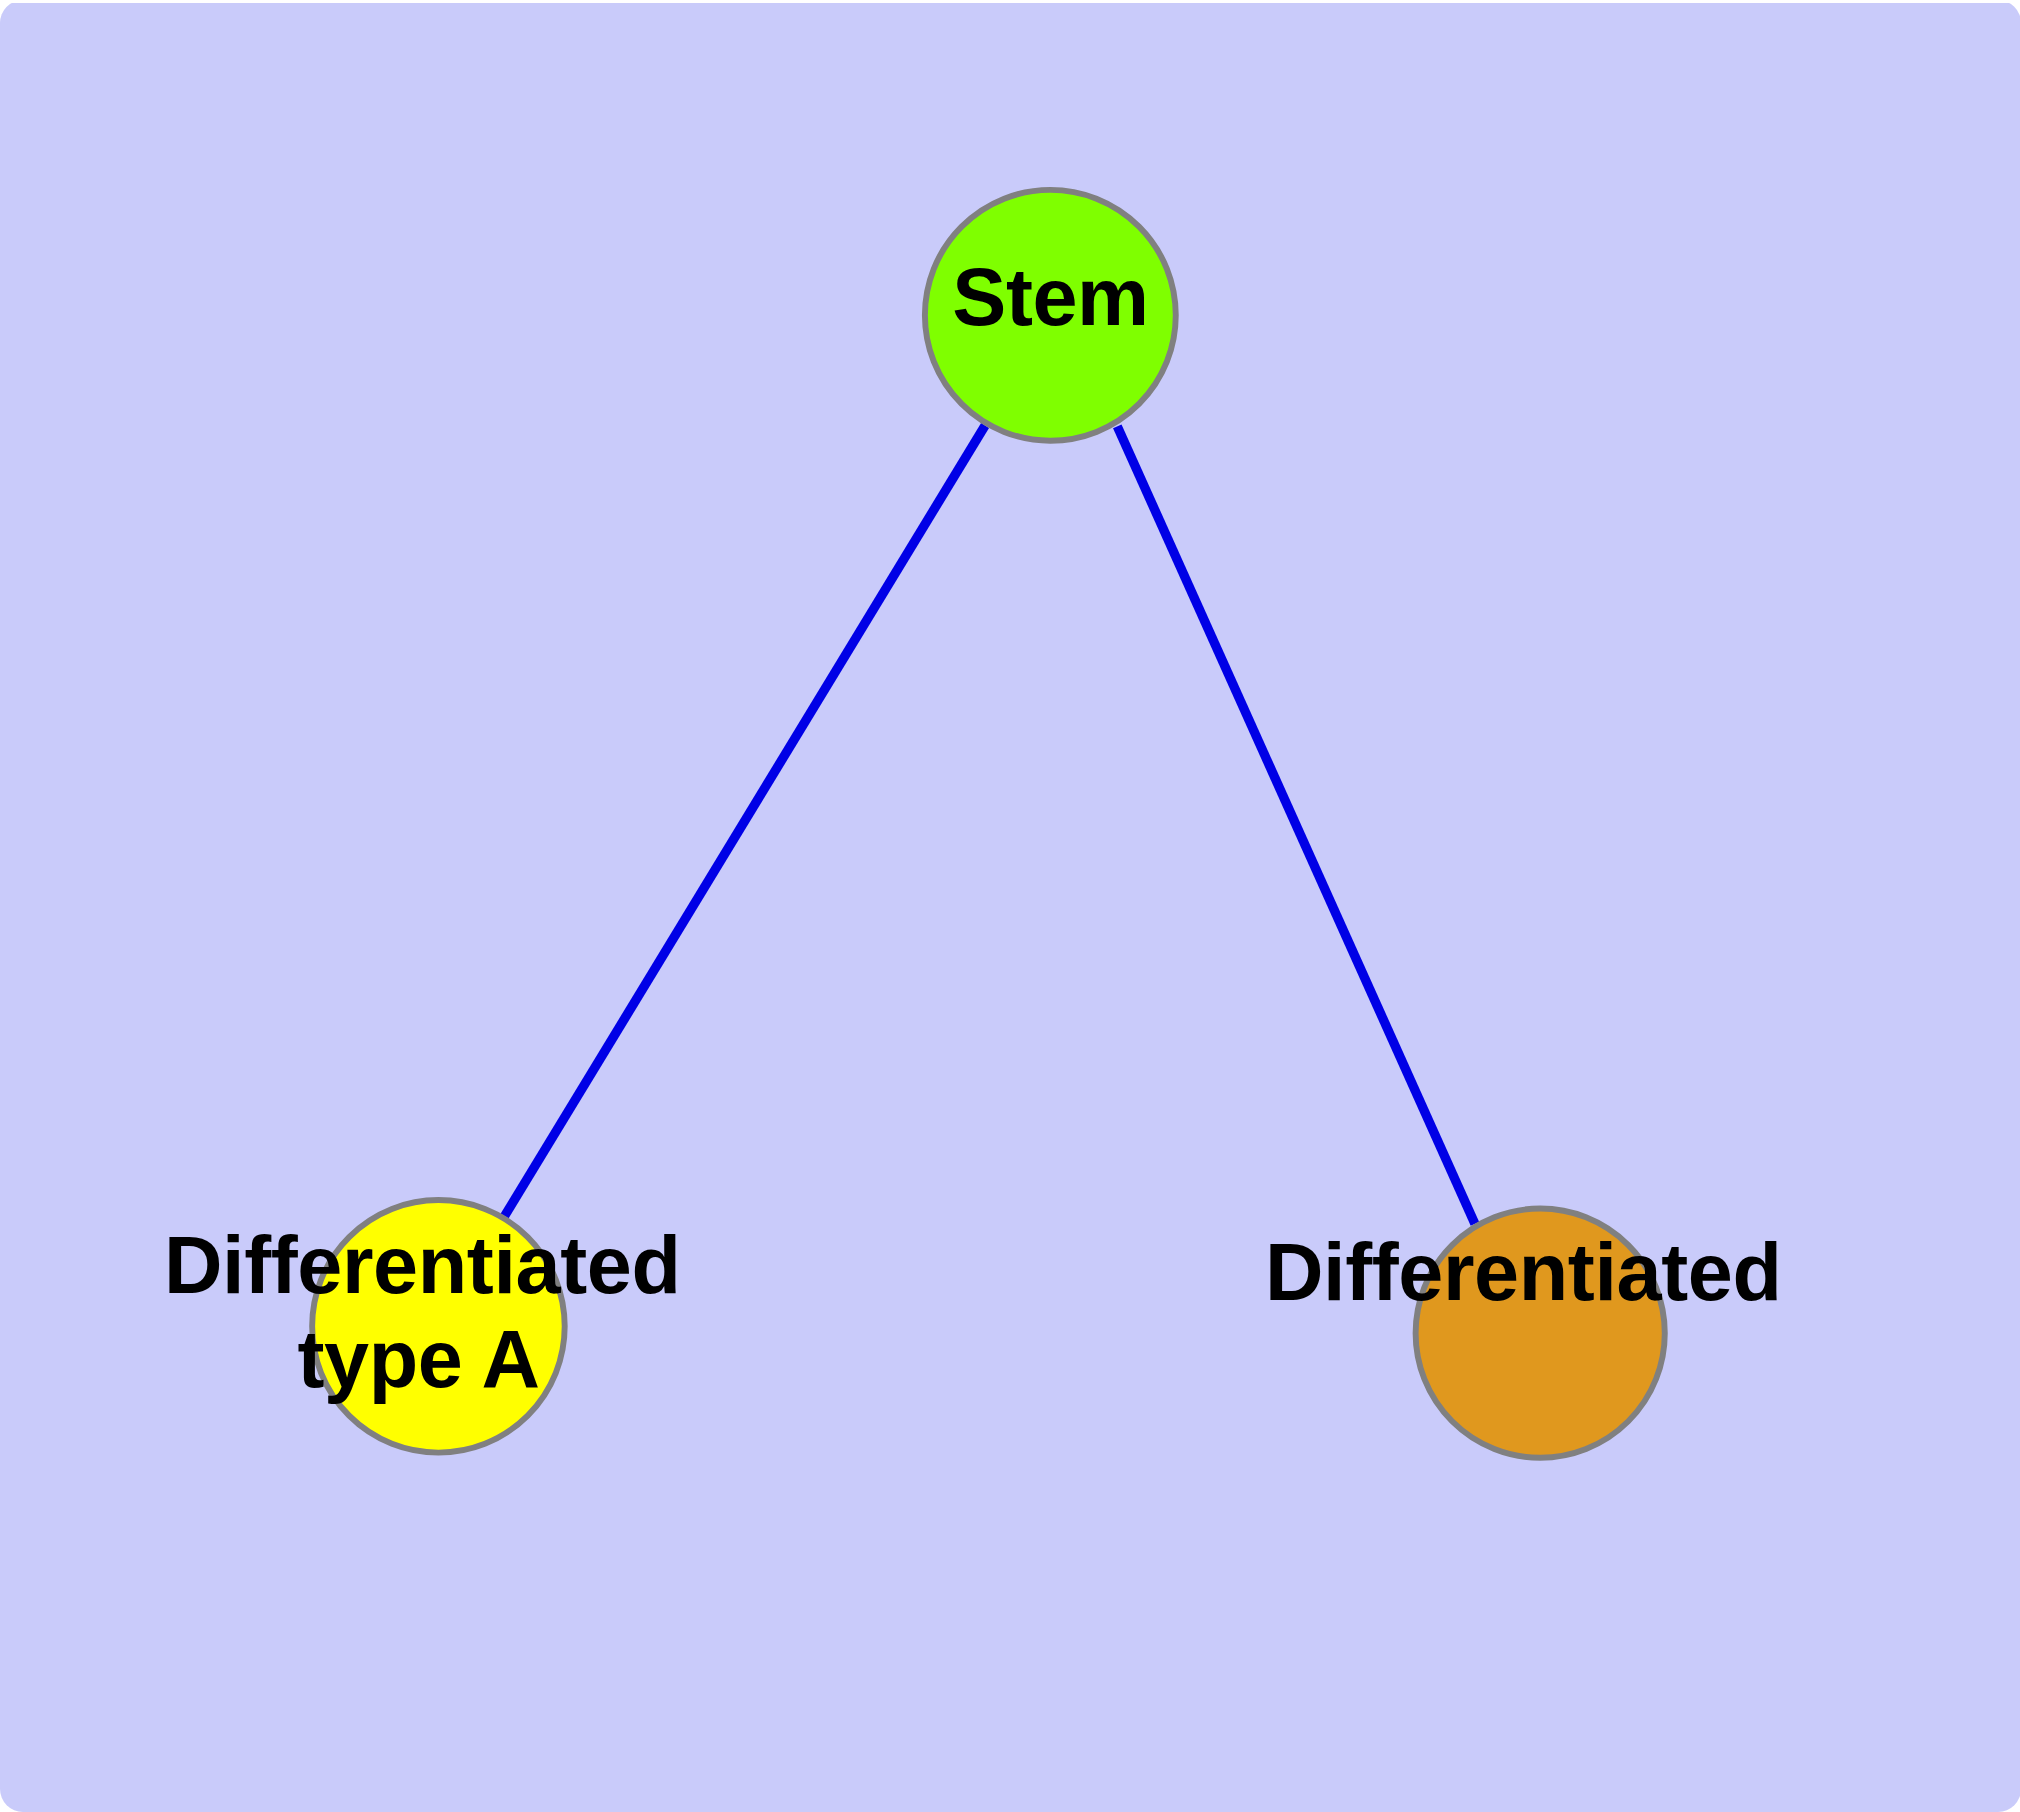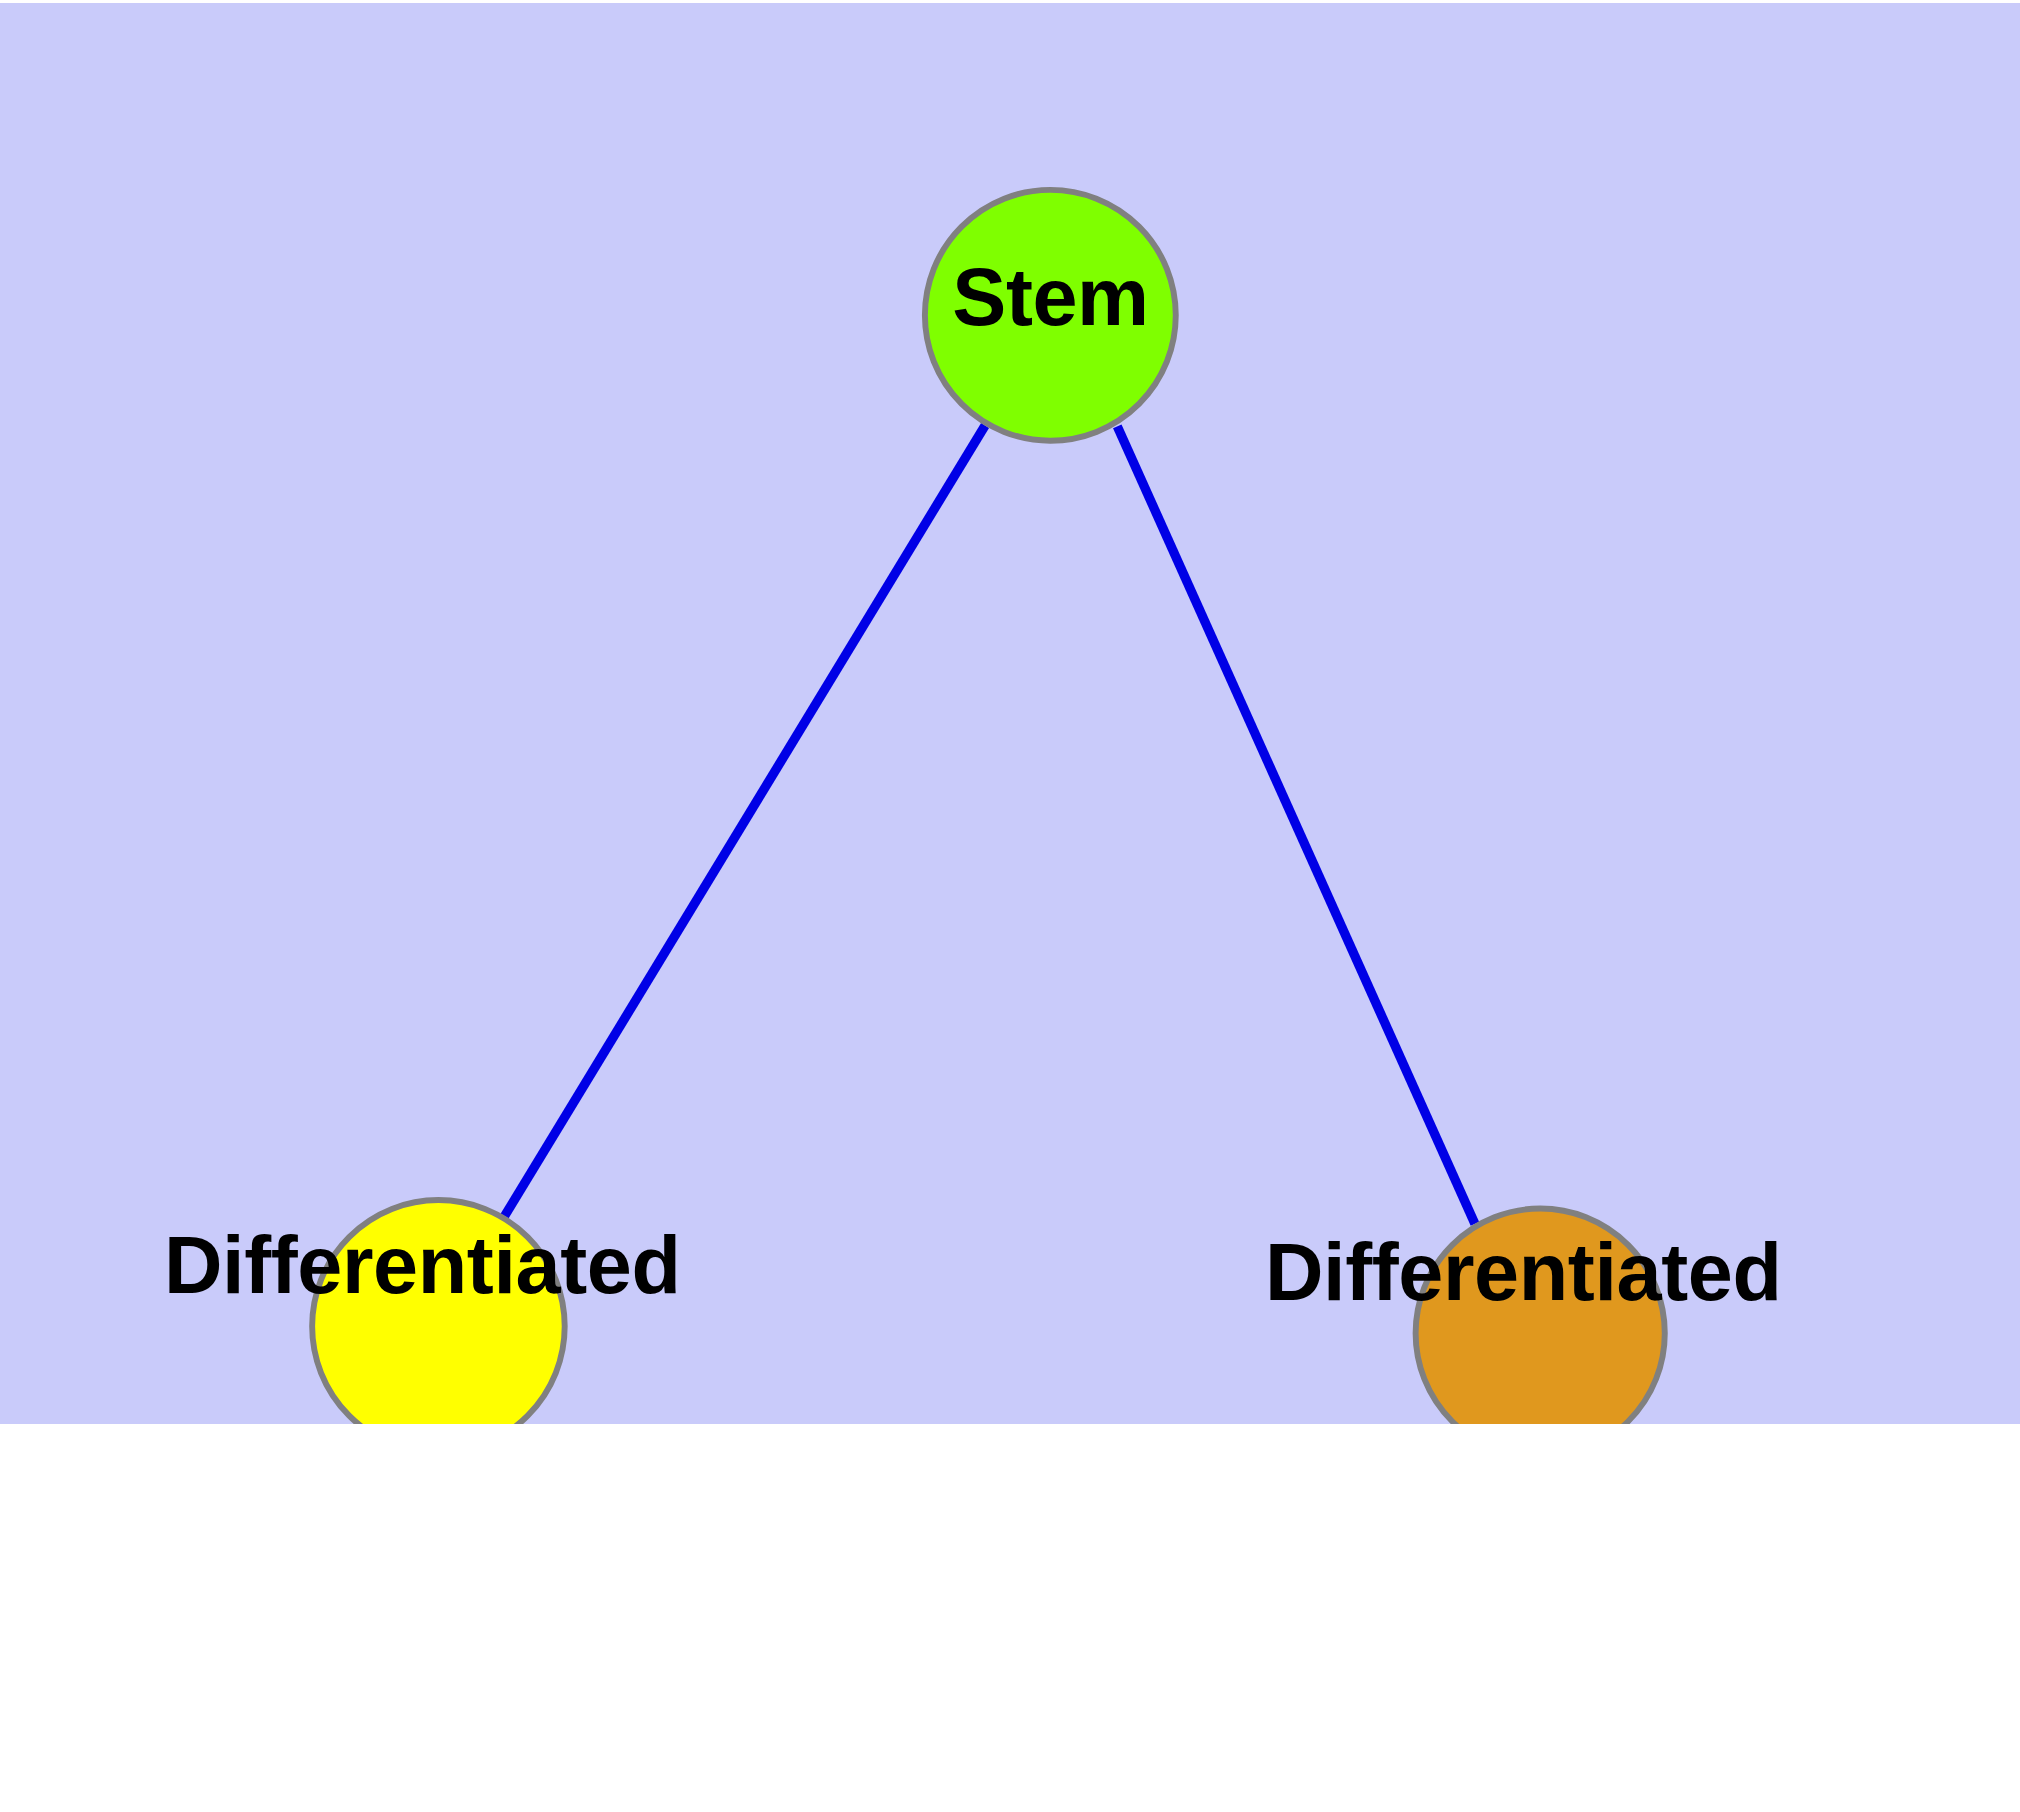--- a/index.html
+++ b/index.html
@@ -3,24 +3,25 @@
 <meta charset="utf-8">
 <style>
   html, body {
     margin: 0;
     padding: 0;
     background: #ffffff;
   }
   #canvas {
     position: relative;
     width: 2021px;
-    height: 1424px;
+    height: 1812px;
     overflow: hidden;
     background: #ffffff;
     font-family: "Liberation Sans", "DejaVu Sans", sans-serif;
+    border-radius: 23px;
   }
   #plot-bg {
     position: absolute;
     left: 0;
     top: 3.4px;
     width: 2021px;
     height: 1809px;
     background: #c9cbfa;
   }
   #graph-svg {
@@ -75,18 +76,18 @@
 
     <g>
       <circle cx="1239" cy="372" r="148" fill="#7fff00" stroke="#808080" stroke-width="7"></circle>
       <circle cx="517" cy="1565" r="149" fill="#ffff00" stroke="#808080" stroke-width="7"></circle>
       <circle cx="1817" cy="1573" r="147" fill="#e0981e" stroke="#808080" stroke-width="7"></circle>
     </g>
   </svg>
 
   <div class="node-label" id="label-stem">Stem</div>
 
-  <div class="node-label" id="label-diffA"><span>Differentiated</span><br></div>
+  <div class="node-label" id="label-diffA"><span>Differentiated</span><br><span>type A</span></div>
 
   <div class="node-label" id="label-diffB"><span>Differentiated</span><br></div>
 
 </div>
 
 
 </body></html>

